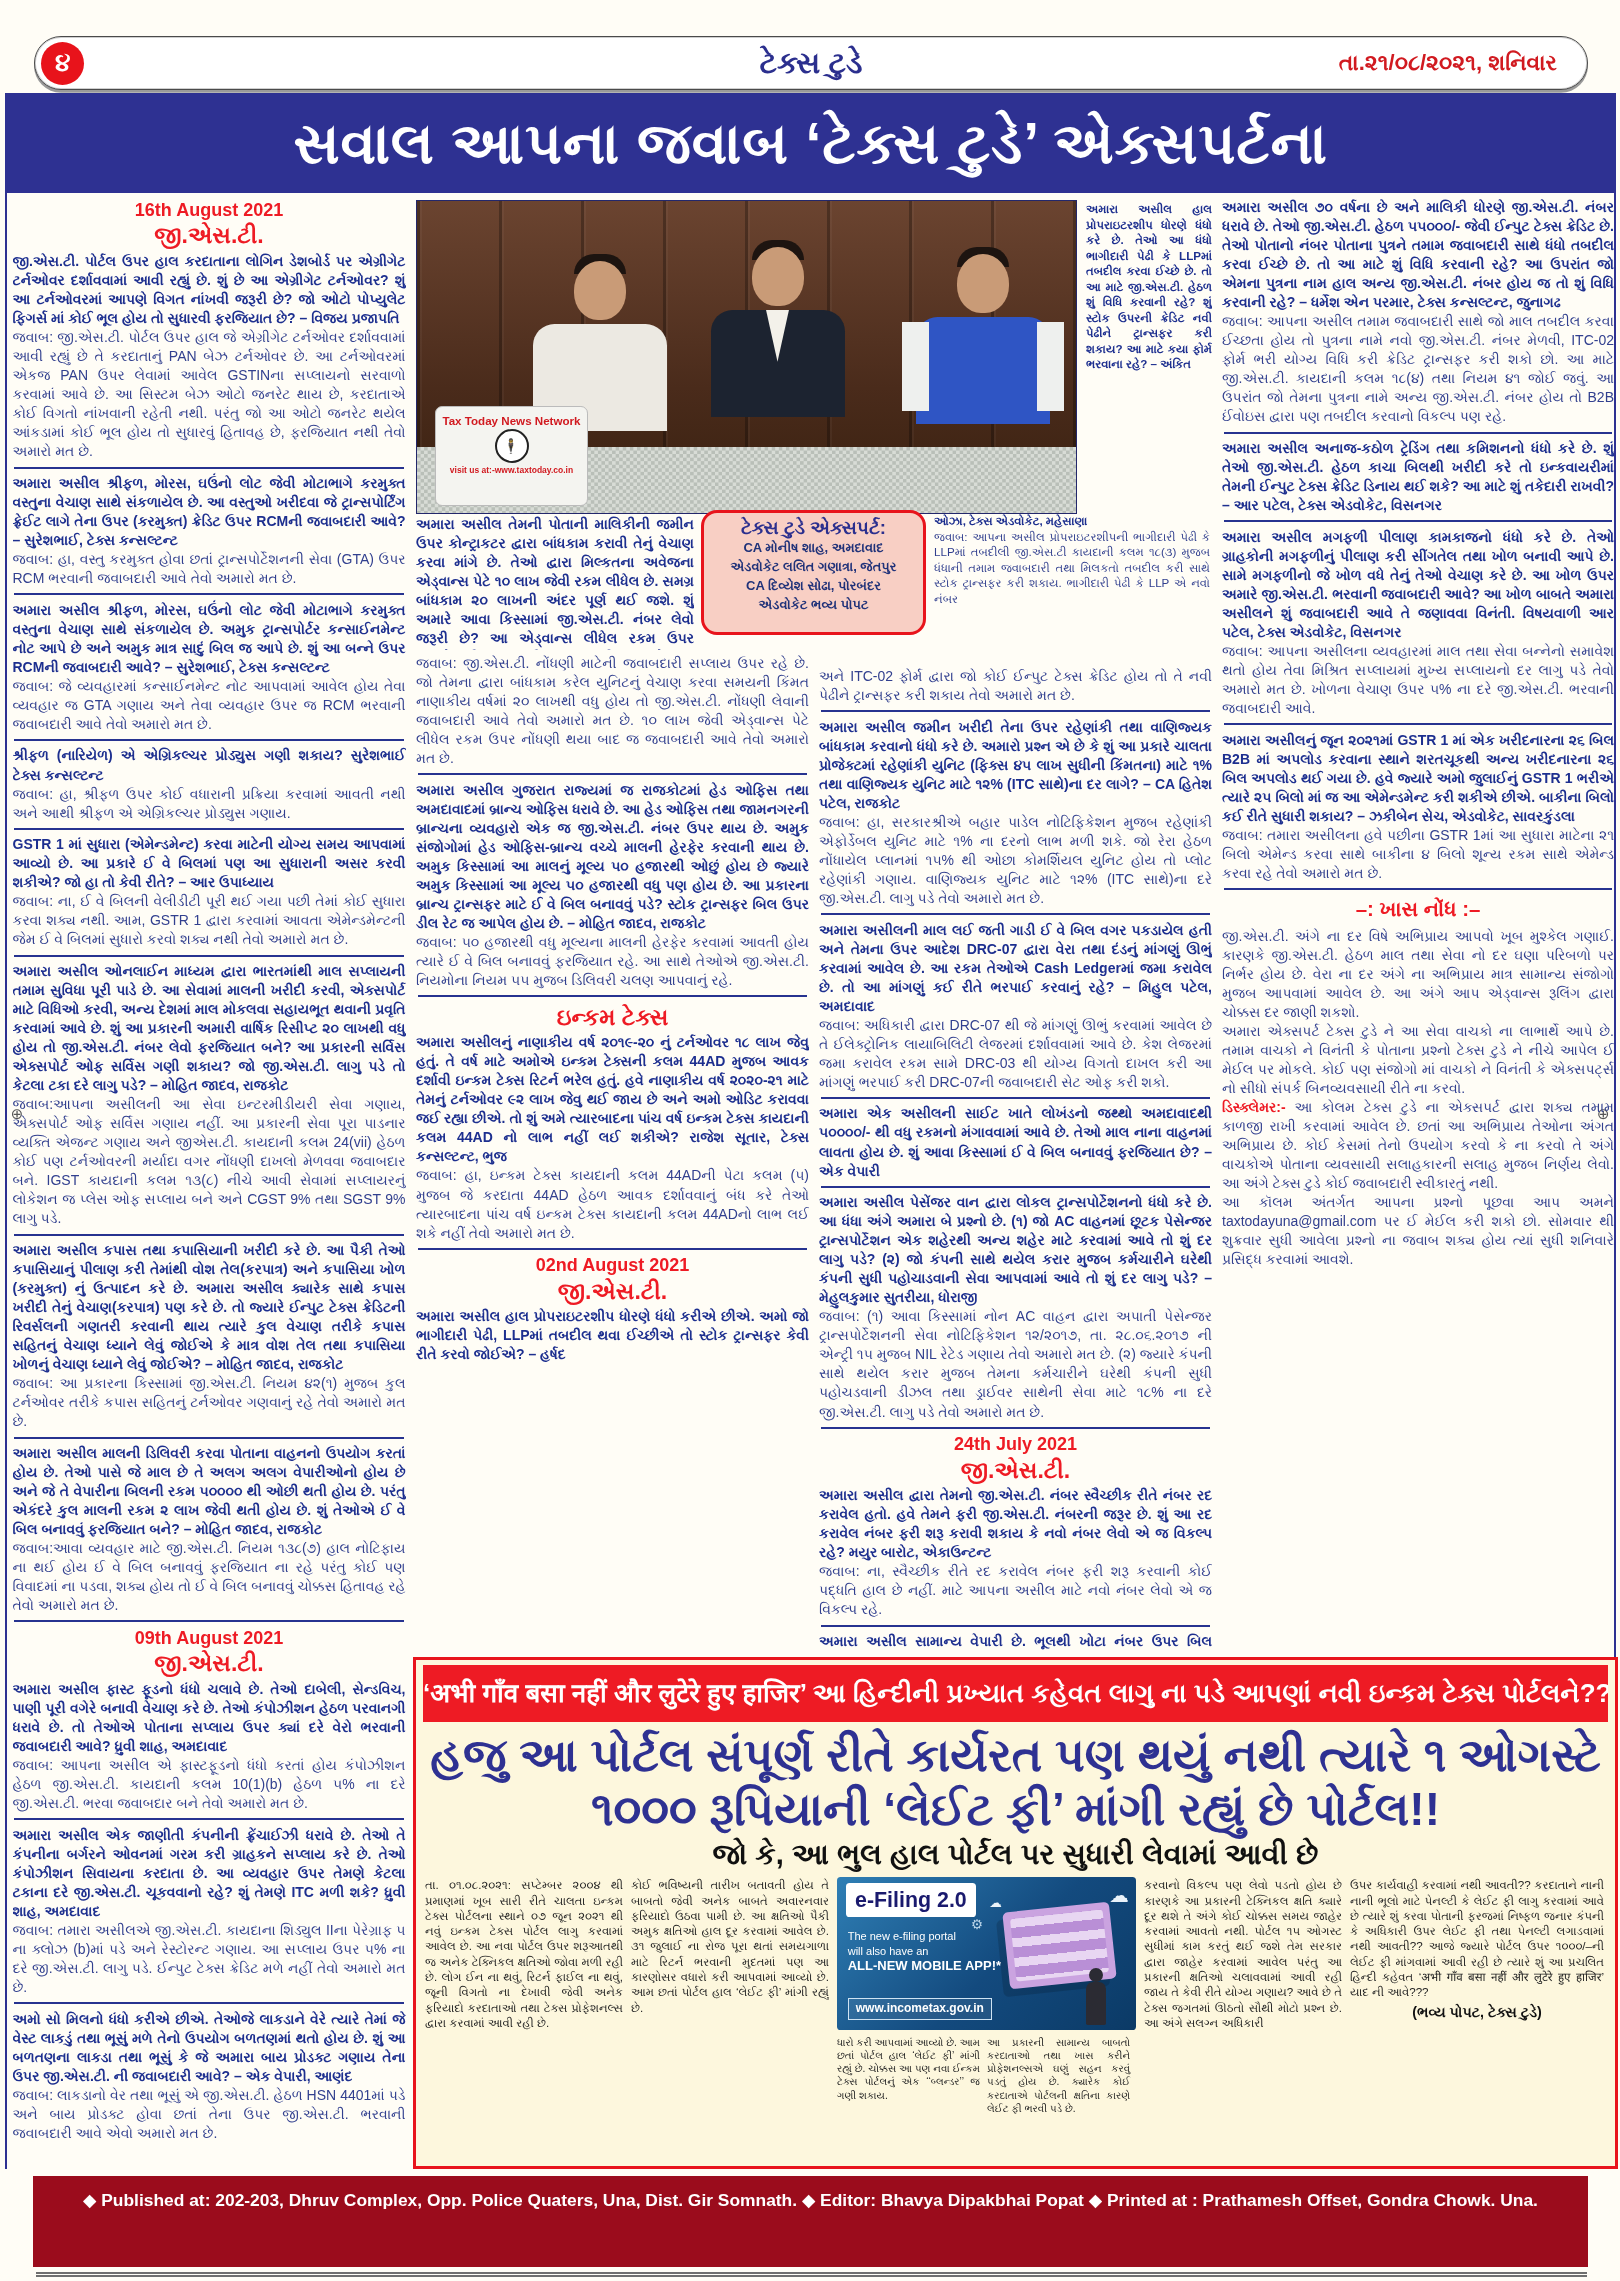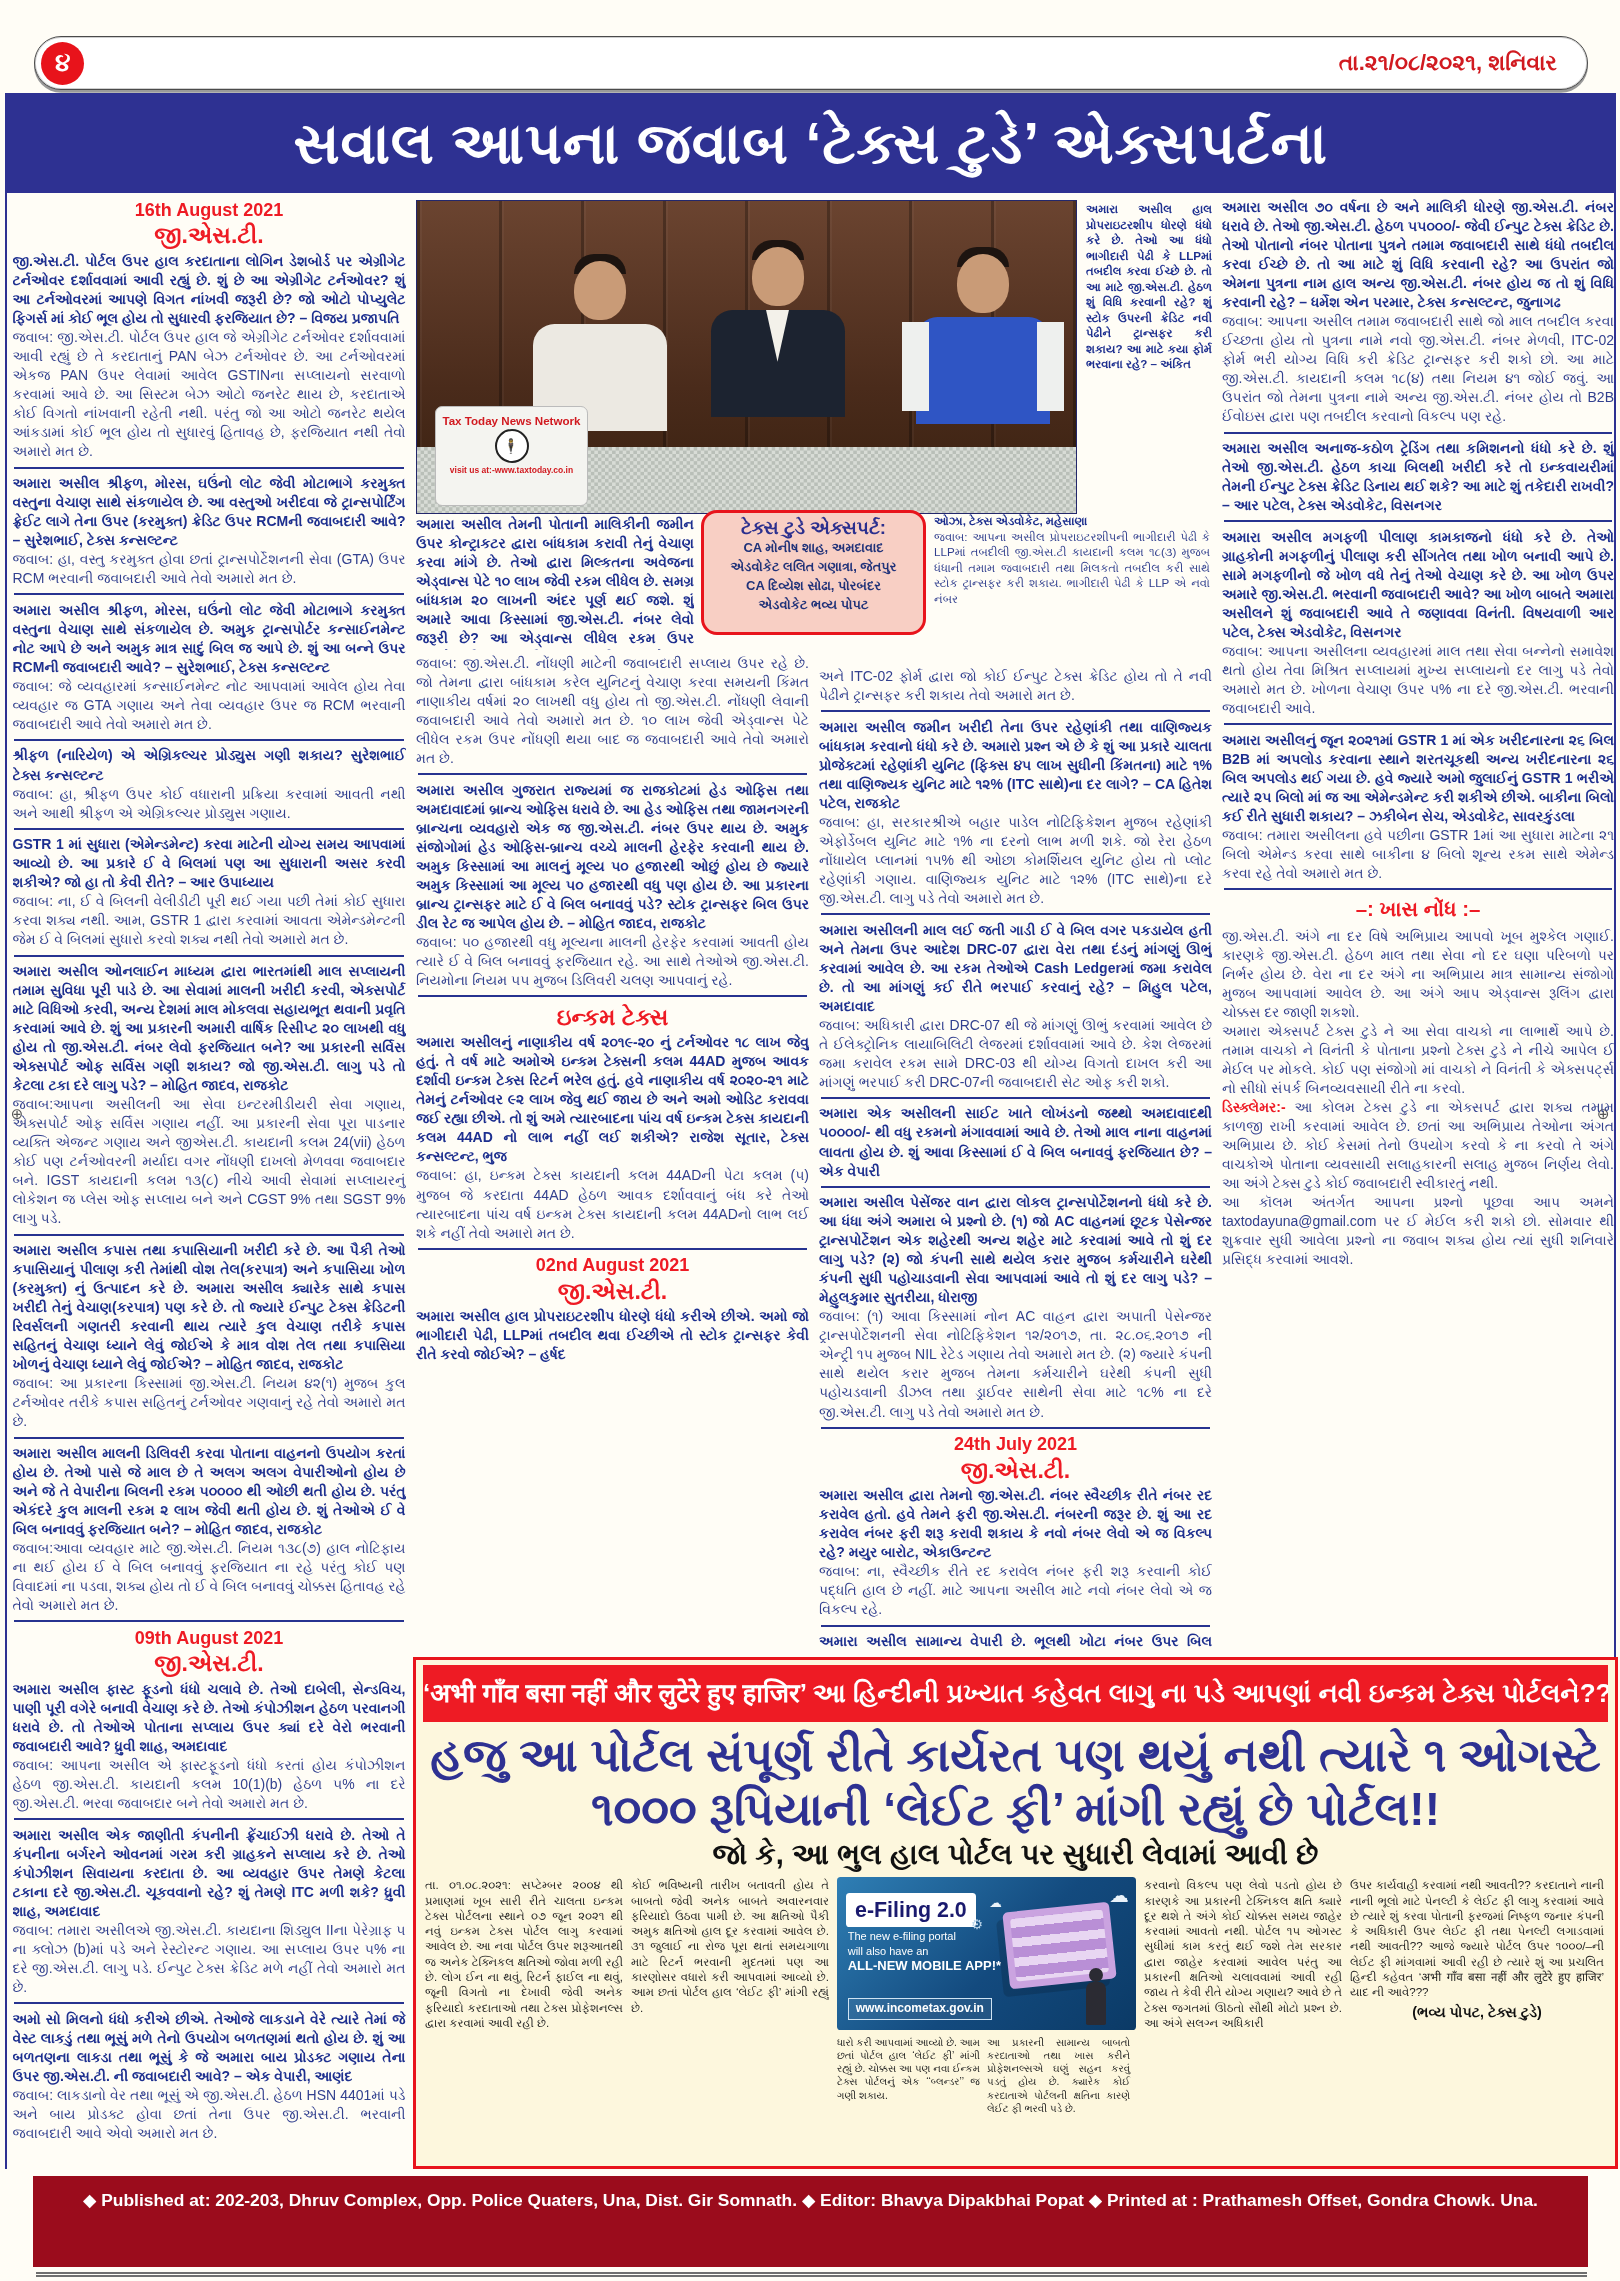--- a/index.html
+++ b/index.html
@@ -65,21 +65,21 @@
       text-align:center;line-height:57px;height:57px;white-space:nowrap;overflow:hidden;}
   .rb-headline{color:#2e3192;font-weight:bold;font-size:46px;line-height:1.16;text-align:center;
       margin:7.1px 12.5px 0 12.5px;}
   .rb-subhead{color:#101010;font-weight:bold;font-size:29px;text-align:center;margin-top:1.8px;}
   .rb-cols{display:flex;gap:8px;padding:5.3px 9px 0 9px;height:267px;overflow:hidden;}
   .rb-col{color:#222;font-size:11.6px;line-height:1.32;text-align:justify;overflow:hidden;}
   .rb-col .sig{font-weight:bold;color:#111;font-size:14.3px;text-align:center;margin-top:3.6px;}
   
   .efiling{width:299px;height:153px;background:linear-gradient(135deg,#2f7fb5 0%,#134a7e 55%,#0b3a66 100%);
       position:relative;border-radius:3.6px;overflow:hidden;margin-bottom:5.3px;}
-  .ef-titlebox{position:absolute;left:9px;top:16px;background:#fff;border-radius:3.6px;padding:2.7px 9px;
+  .ef-titlebox{position:absolute;left:9px;top:6px;background:#fff;border-radius:3.6px;padding:2.7px 9px;
       color:#1a1a6e;font-weight:bold;font-size:21.4px;}
   .ef-tag{position:absolute;left:10.7px;top:52px;color:#fff;font-size:11px;line-height:1.3;}
   .ef-tag b{font-size:13px;}
   .ef-url{position:absolute;left:10.7px;bottom:10.7px;border:1.3px solid #cfe3f2;color:#fff;
       font-weight:bold;font-size:12px;padding:1.8px 7.1px;background:rgba(255,255,255,.08);}
   .ef-screen{position:absolute;right:23px;top:30px;width:107px;height:77px;background:#caa3e0;
       border-radius:5.3px;transform:rotate(-6deg);box-shadow:-7.1px 7.1px 0 rgba(0,0,0,.15);}
   .ef-screen:after{content:"";position:absolute;inset:7.1px;background:
       repeating-linear-gradient(180deg,#e8d6f2 0 9px,#b98fd6 9px 19.6px);border-radius:3.6px;}
   .ef-person{position:absolute;right:30px;bottom:5.3px;width:19.6px;height:43px;background:#2b2b33;
@@ -95,20 +95,21 @@
   .footer div{margin-bottom:14.3px;}
   .footer-rule{left:36px;top:2272px;width:1551px;height:0;border-top:5.3px double #6f6f6f;}
   .edge-rule{top:93px;width:1.8px;height:2076px;background:#2e3192;}
   .regmark{color:#555;font-size:15px;top:1105px;}
 </style>
 </head>
 <body>
 
 <div class="abs hdr-capsule">
   <div class="page-badge">૪</div>
+  <div class="masthead">ટેક્સ ટુડે</div>
   <div class="issue-date">તા.૨૧/૦૮/૨૦૨૧, શનિવાર</div>
 </div>
 
 <div class="abs banner">
   <span>સવાલ આપના જવાબ ‘ટેક્સ ટુડે’ એક્સપર્ટના</span>
 </div>
 
 <div class="abs edge-rule" style="left:5.3px;"></div>
 <div class="abs edge-rule" style="left:1614px;"></div>
 <div class="abs regmark" style="left:10.7px;">⊕</div>

